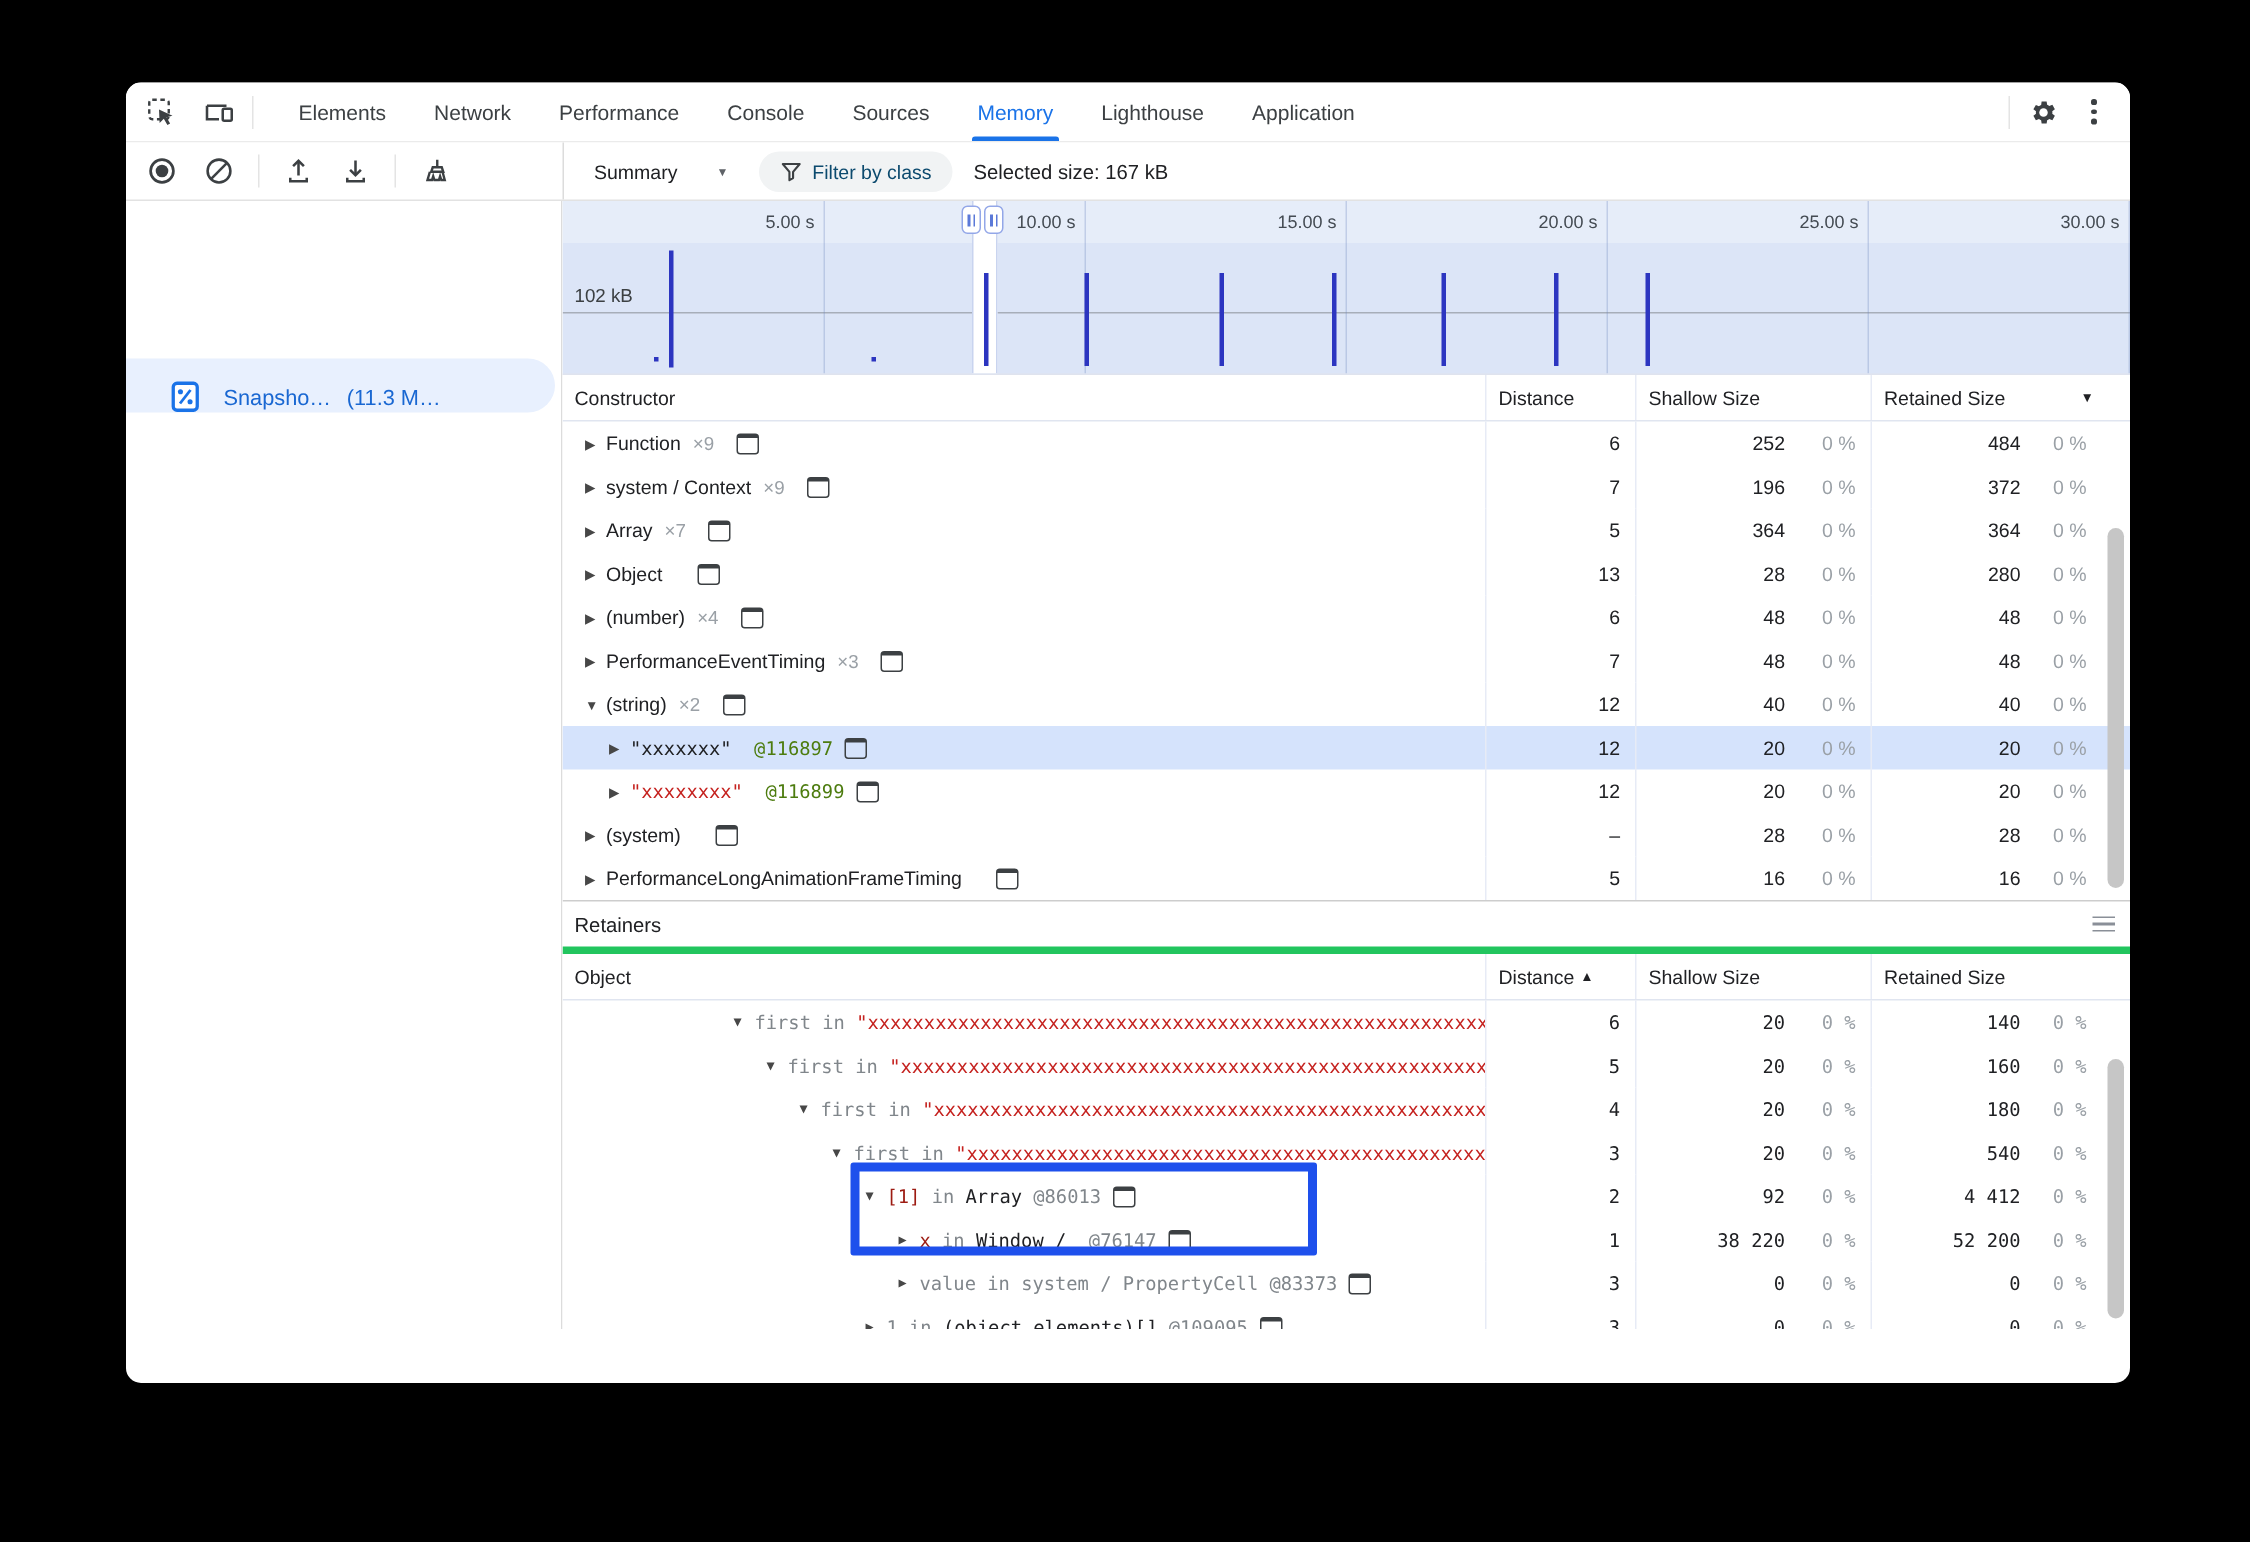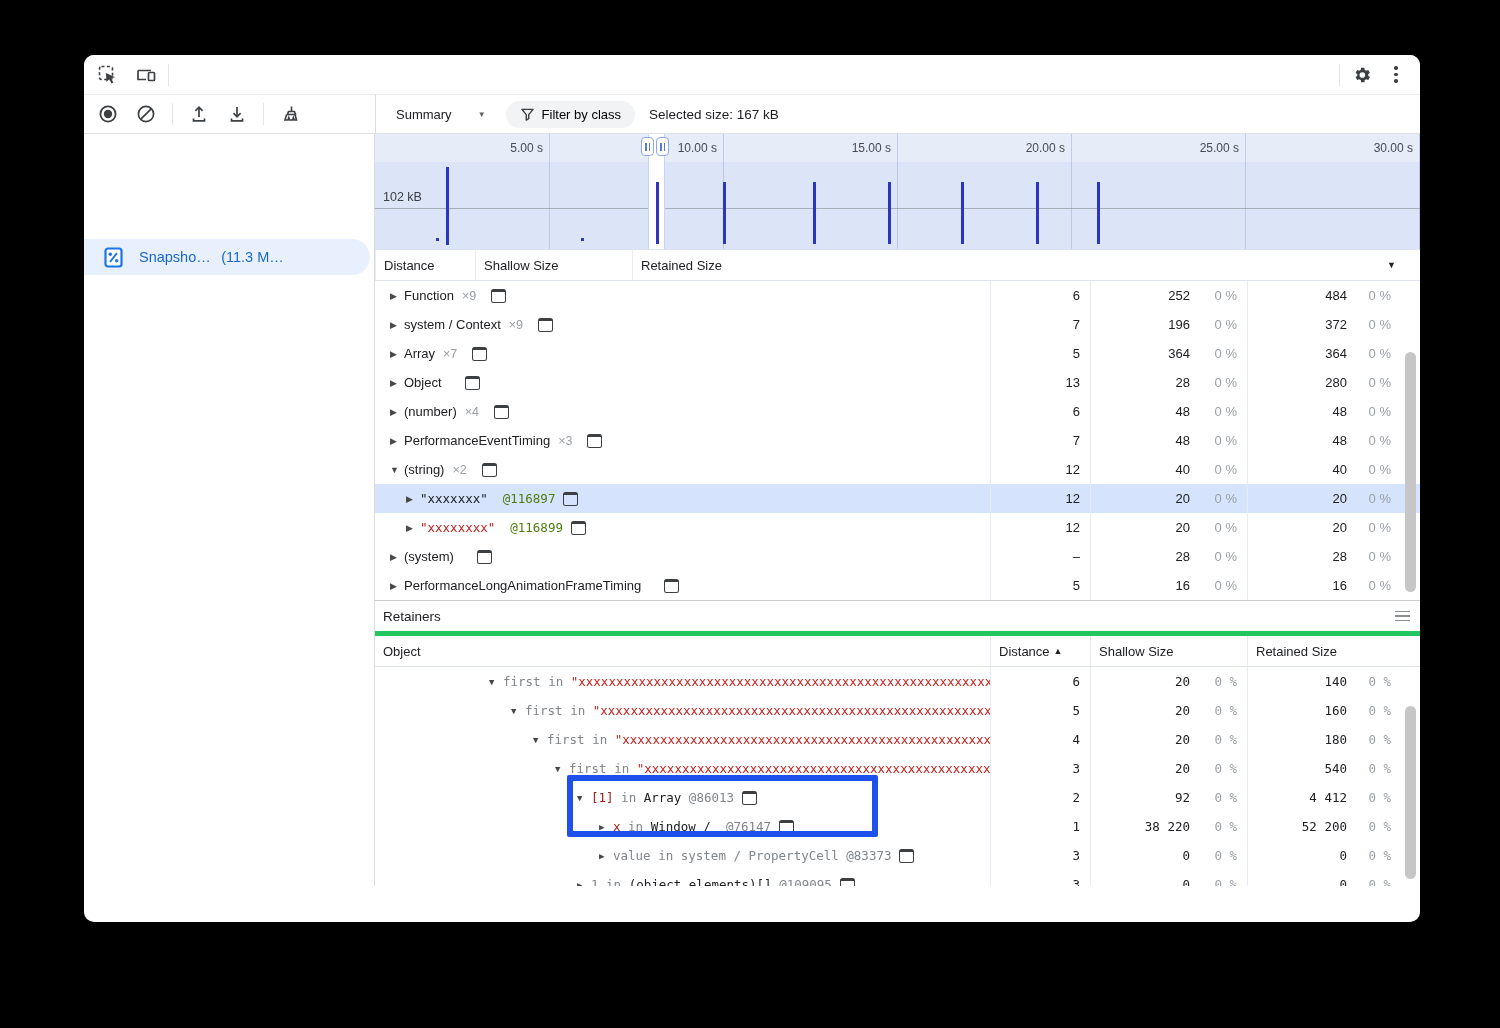--- a/index.html
+++ b/index.html
@@ -28,30 +28,30 @@
   .tabbar-right{margin-left:auto;display:flex;align-items:center;gap:10px;padding-right:12px;}
   .kebab{display:flex;flex-direction:column;gap:3px;align-items:center;}
   .kebab i{width:3.5px;height:3.5px;border-radius:50%;background:#3c4043;}
 
   
   .toolbar{height:38px;display:flex;align-items:center;border-bottom:1px solid #e2e2e2;background:#fff;}
   .tool-left{width:291px;flex:none;display:flex;align-items:center;gap:14px;padding-left:12px;box-sizing:border-box;}
   .tool-main{flex:1;display:flex;align-items:center;gap:14px;padding-left:14px;border-left:1px solid #dcdcdc;height:100%;}
   .summary-sel{display:flex;align-items:center;gap:26px;font-size:13px;color:#202124;padding:4px 6px;}
   .dd-arrow{font-size:8px;color:#5f6368;}
-  .filter-pill{display:flex;align-items:center;gap:7px;background:#f1f3f4;border-radius:14px;height:27px;padding:0 14px;font-size:13px;color:#000000;}
+  .filter-pill{display:flex;align-items:center;gap:7px;background:#f1f3f4;border-radius:14px;height:27px;padding:0 14px;font-size:13px;color:#0c4a6e;}
   .selsize{font-size:13.5px;color:#202124;}
 
   
   .bodyrow{display:flex;height:752px;}
   .sidebar{width:291px;flex:none;border-right:1px solid #dcdcdc;box-sizing:border-box;position:relative;background:#fff;}
   .profiles-row{display:flex;align-items:center;gap:17px;padding:14px 0 0 20px;font-size:14.5px;color:#202124;}
   .section-label{padding:30px 0 0 15px;font-size:14.5px;color:#202124;}
   .snap-item{position:absolute;left:0;top:105px;right:4px;height:36px;background:#e8f0fe;border-radius:0 18px 18px 0;
-             display:flex;align-items:center;gap:16px;padding-left:20px;}
+             display:flex;align-items:flex-end;gap:16px;padding-left:30px;}
   .snap-name{font-size:14.5px;color:#1967d2;}
   .snap-size{font-size:14.5px;color:#1967d2;margin-left:6px;}
 
   .main{flex:1;position:relative;background:#fff;overflow:hidden;}
 
   
   .overview{position:relative;height:115px;background:#dce5f7;border-bottom:1px solid #dfe3ee;overflow:hidden;}
   .ruler-strip{position:absolute;left:0;right:0;top:0;height:28px;background:rgba(255,255,255,.30);}
   .gridline{position:absolute;top:0;bottom:0;width:1px;background:rgba(110,132,190,.30);}
   .tick-label{position:absolute;top:7px;transform:translateX(-100%);margin-left:-6px;font-size:12px;color:#444b53;white-space:nowrap;}
@@ -131,20 +131,30 @@
         </div>
         <div class="iconbtn">
           <svg width="21" height="20" viewBox="0 0 21 20">
             <path d="M2 5.5h13" stroke="#3c4043" stroke-width="1.7" fill="none"></path>
             <path d="M2 5.5v9h8" stroke="#3c4043" stroke-width="1.7" fill="none"></path>
             <rect x="12.5" y="7.5" width="6" height="8" rx="1" fill="none" stroke="#3c4043" stroke-width="1.7"></rect>
           </svg>
         </div>
       </div>
       <div class="vdiv"></div>
+      <div class="tabs">
+          <div class="tab">Elements</div>
+          <div class="tab">Network</div>
+          <div class="tab">Performance</div>
+          <div class="tab">Console</div>
+          <div class="tab">Sources</div>
+          <div class="tab active">Memory</div>
+          <div class="tab">Lighthouse</div>
+          <div class="tab">Application</div>
+        </div>
       <div class="tabbar-right">
         <div class="vdiv"></div>
         <div class="iconbtn">
           <svg width="20" height="20" viewBox="0 0 24 24">
             <path fill="#3c4043" d="M19.4 13c.05-.33.1-.66.1-1s-.05-.67-.1-1l2.1-1.66-2-3.45-2.5 1a7 7 0 0 0-1.7-1L14.9 3.2h-4l-.4 2.7a7 7 0 0 0-1.7 1l-2.5-1-2 3.44L6.4 11c-.05.33-.1.66-.1 1s.05.67.1 1l-2.1 1.66 2 3.45 2.5-1a7 7 0 0 0 1.7 1l.4 2.69h4l.4-2.7a7 7 0 0 0 1.7-1l2.5 1 2-3.44z"></path>
             <circle cx="12.4" cy="12" r="3.4" fill="#fff"></circle>
           </svg>
         </div>
         <div class="iconbtn kebab">
             <i></i>
@@ -257,20 +267,23 @@
               <i></i>
               <i></i>
             </div>
             <div class="handle" style="left: 281px;">
               <i></i>
               <i></i>
             </div>
           </div>
 
         <div class="gridhead">
+          <div class="gc gc1">
+              <span>Constructor</span>
+            </div>
           <div class="gc gc2">
               <span>Distance</span>
             </div>
           <div class="gc gc3">
               <span>Shallow Size</span>
             </div>
           <div class="gc gc4">
               <span>Retained Size</span>
             <span class="sorticon right">▼</span>
             </div>

